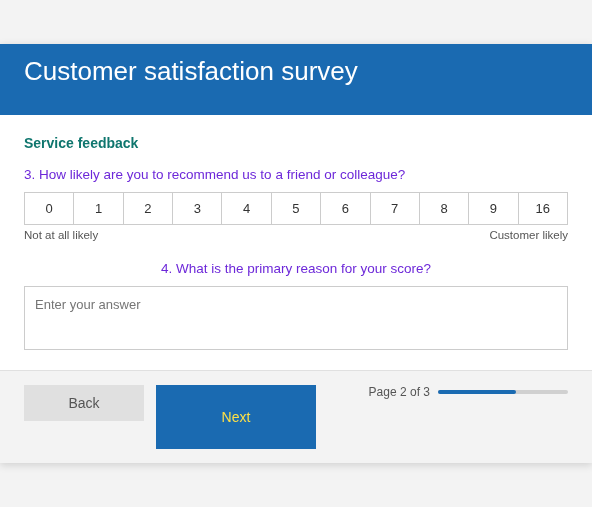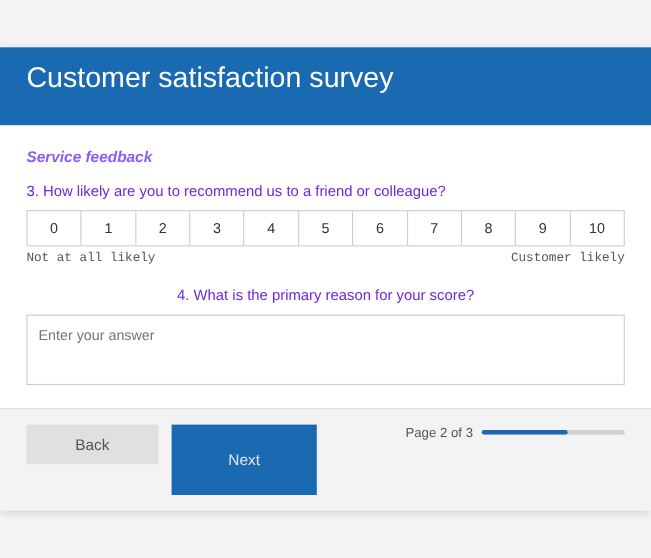--- a/index.html
+++ b/index.html
@@ -23,25 +23,24 @@
     .survey-header h1 {
       color: #fff;
       font-size: 26px;
       font-weight: 400;
     }
     .survey-body {
       padding: 20px 24px 16px 24px;
       background: #fff;
     }
     .section-title {
-      color: #8b5cf6;
+      color: #0f766e;
       font-size: 14px;
       font-weight: 600;
       margin-bottom: 16px;
-      font-style: italic;
     }
     .question {
       font-size: 13.5px;
       color: #6d28d9;
       margin-bottom: 10px;
     }
     .likert-wrapper {
       margin-bottom: 6px;
     }
     .likert-scale {
@@ -61,21 +60,20 @@
     .likert-cell:last-child {
       border-right: none;
     }
     .likert-labels {
       display: flex;
       justify-content: space-between;
       font-size: 11.5px;
       color: #555;
       margin-top: 4px;
       margin-bottom: 20px;
-      font-family: Liberation Mono, monospace;
     }
     .question-4 {
       margin-top: 8px;
       margin-bottom: 10px;
       text-align: center;
     }
     .answer-textarea {
       width: 100%;
       height: 64px;
       border: 1px solid #ccc;
@@ -99,24 +97,24 @@
       color: #555;
       border: none;
       padding: 10px 0;
       width: 120px;
       font-size: 14px;
       cursor: pointer;
       font-family: 'Segoe UI', Arial, sans-serif;
     }
     .btn-next {
       background: #1a6ab1;
-      color: #e5e5e5;
+      color: #fde047;
       border: none;
       padding: 24px 0;
-      width: 132px;
+      width: 160px;
       font-size: 14px;
       cursor: pointer;
       font-family: 'Segoe UI', Arial, sans-serif;
     }
     .page-indicator {
       display: flex;
       align-items: center;
       gap: 8px;
       flex: 1;
       justify-content: flex-end;
@@ -163,21 +161,21 @@
         <div class="likert-cell">0</div>
         <div class="likert-cell">1</div>
         <div class="likert-cell">2</div>
         <div class="likert-cell">3</div>
         <div class="likert-cell">4</div>
         <div class="likert-cell">5</div>
         <div class="likert-cell">6</div>
         <div class="likert-cell">7</div>
         <div class="likert-cell">8</div>
         <div class="likert-cell">9</div>
-        <div class="likert-cell">10</div>
+        <div class="likert-cell">16</div>
       </div>
       <div class="likert-labels">
         <span>Not at all likely</span>
         <span>Customer likely</span>
       </div>
     </div>
 
     
     <div class="question question-4">
       <span>4.</span>

